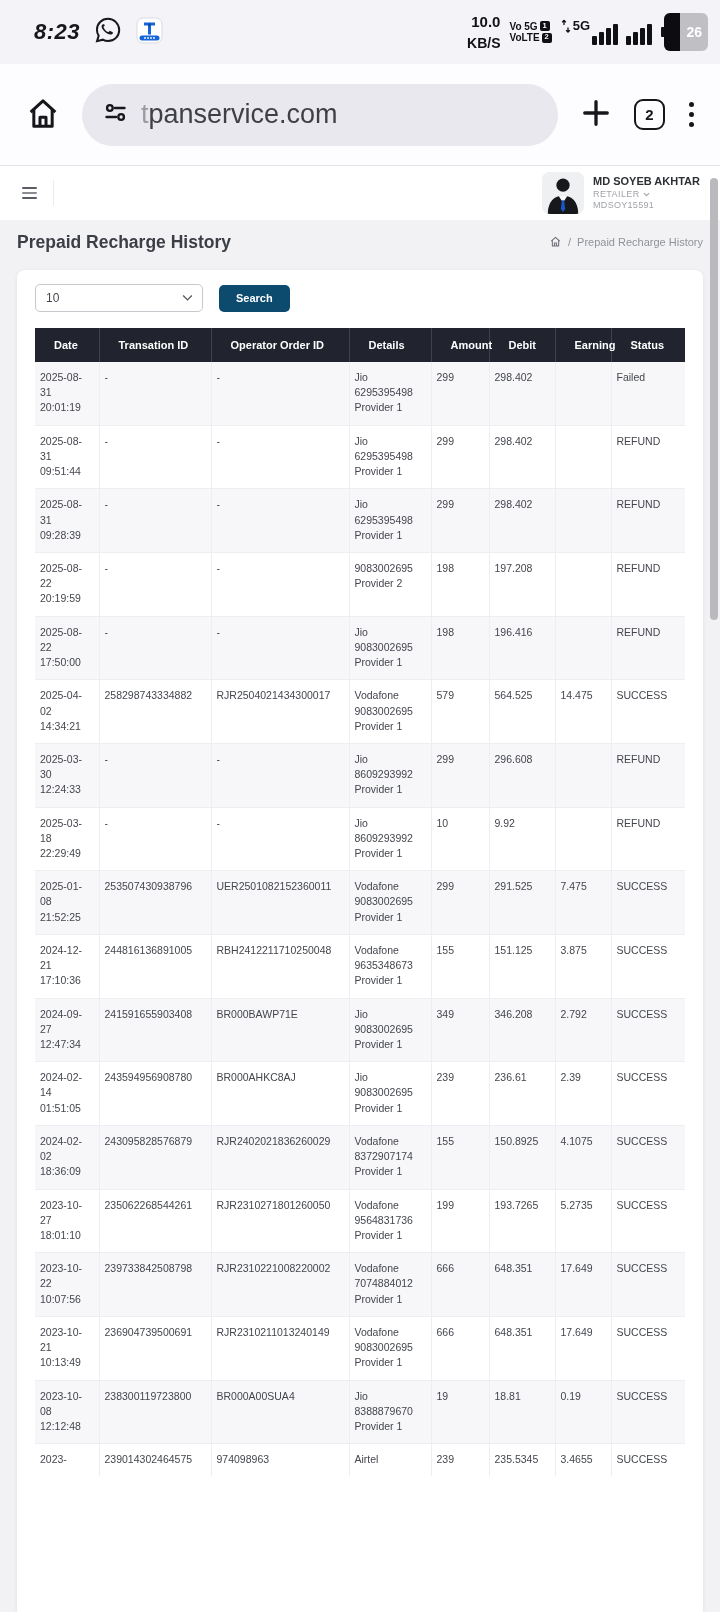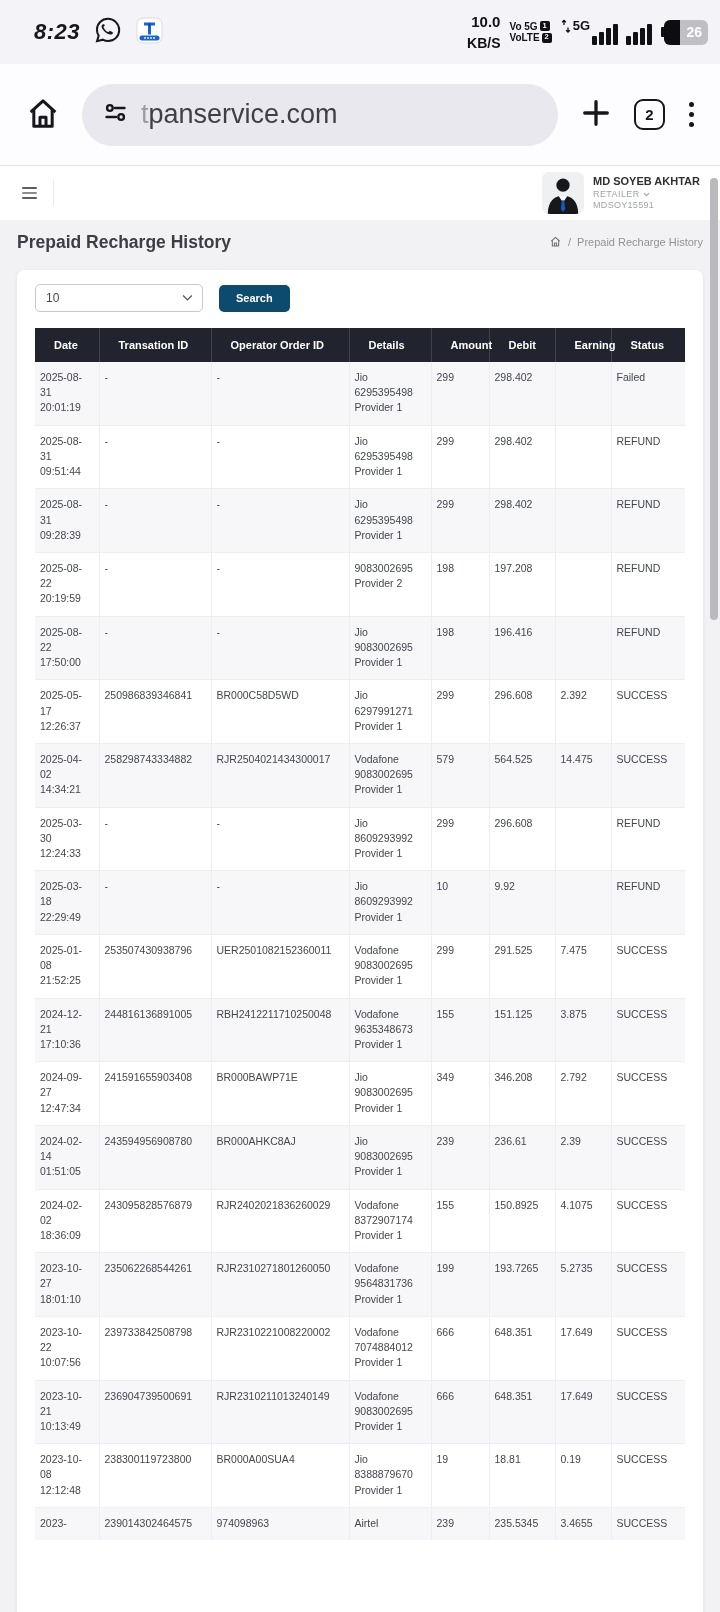--- a/index.html
+++ b/index.html
@@ -19,21 +19,21 @@
   .sb-volte{display:flex;flex-direction:column;line-height:1.15;color:#101114;font-weight:700;font-size:10px;}
   .sb-volte .row{display:flex;align-items:center;gap:2px;}
   .badge{display:inline-flex;align-items:center;justify-content:center;width:10px;height:10px;background:#101114;color:#fff;font-size:7.5px;border-radius:2px;font-weight:700;}
   .sb-net{display:flex;align-items:flex-start;gap:2px;height:26px;}
   .net-label{font-size:13px;font-weight:700;color:#101114;line-height:1;}
   .bars{display:flex;align-items:flex-end;gap:2px;height:24px;margin-top:2px;}
   .bars span{width:5px;background:#101114;border-radius:1px;display:block;}
   .b1{height:9px;} .b2{height:13px;} .b3{height:17px;} .b4{height:21px;}
   .battery{display:flex;align-items:center;}
   .batt-nub{width:3px;height:10px;background:#101114;border-radius:1px 0 0 1px;}
-  .batt-body{width:44px;height:25px;background:#bfbfc4;border-radius:6px;position:relative;overflow:hidden;}
+  .batt-body{width:44px;height:38px;background:#bfbfc4;border-radius:6px;position:relative;overflow:hidden;}
   .batt-fill{position:absolute;left:0;top:0;bottom:0;width:16px;background:#0d0d10;}
   .batt-pct{position:absolute;right:6px;top:50%;transform:translateY(-50%);color:#fff;font-size:14px;font-weight:700;}
   
   .browser-bar{height:102px;background:#fdfcff;display:flex;align-items:center;gap:20px;padding:0 22px 0 24px;border-bottom:1px solid #e4e4e8;}
   .url-pill{flex:1;height:62px;border-radius:31px;background:#e9e8ef;display:flex;align-items:center;gap:12px;padding:1px 20px;min-width:0;}
   .url-text{font-size:27px;white-space:nowrap;overflow:hidden;}
   .url-dim{color:#9b9ba2;} .url-main{color:#3f4044;}
   .tab-box{width:31px;height:31px;border:2.6px solid #17171b;border-radius:9px;display:flex;align-items:center;justify-content:center;font-size:15px;font-weight:700;color:#17171b;flex:none;}
   .kebab{display:flex;flex-direction:column;gap:5px;padding:4px;}
   .kebab i{width:5px;height:5px;border-radius:50%;background:#17171b;display:block;}
@@ -300,30 +300,20 @@
           <td><span>2025-08-22</span><span class="t-line">17:50:00</span></td>
           <td class="nw">-</td>
           <td class="nw">-</td>
           <td>Jio 9083002695 Provider 1</td>
           <td class="nw">198</td>
           <td class="nw">196.416</td>
           <td class="nw"></td>
           <td class="nw">REFUND</td>
         </tr>
         <tr>
-          <td><span>2025-05-17</span><span class="t-line">12:26:37</span></td>
-          <td class="nw">250986839346841</td>
-          <td class="nw">BR000C58D5WD</td>
-          <td>Jio 6297991271 Provider 1</td>
-          <td class="nw">299</td>
-          <td class="nw">296.608</td>
-          <td class="nw">2.392</td>
-          <td class="nw">SUCCESS</td>
-        </tr>
-        <tr>
           <td><span>2025-04-02</span><span class="t-line">14:34:21</span></td>
           <td class="nw">258298743334882</td>
           <td class="nw">RJR2504021434300017</td>
           <td>Vodafone 9083002695 Provider 1</td>
           <td class="nw">579</td>
           <td class="nw">564.525</td>
           <td class="nw">14.475</td>
           <td class="nw">SUCCESS</td>
         </tr>
         <tr>

